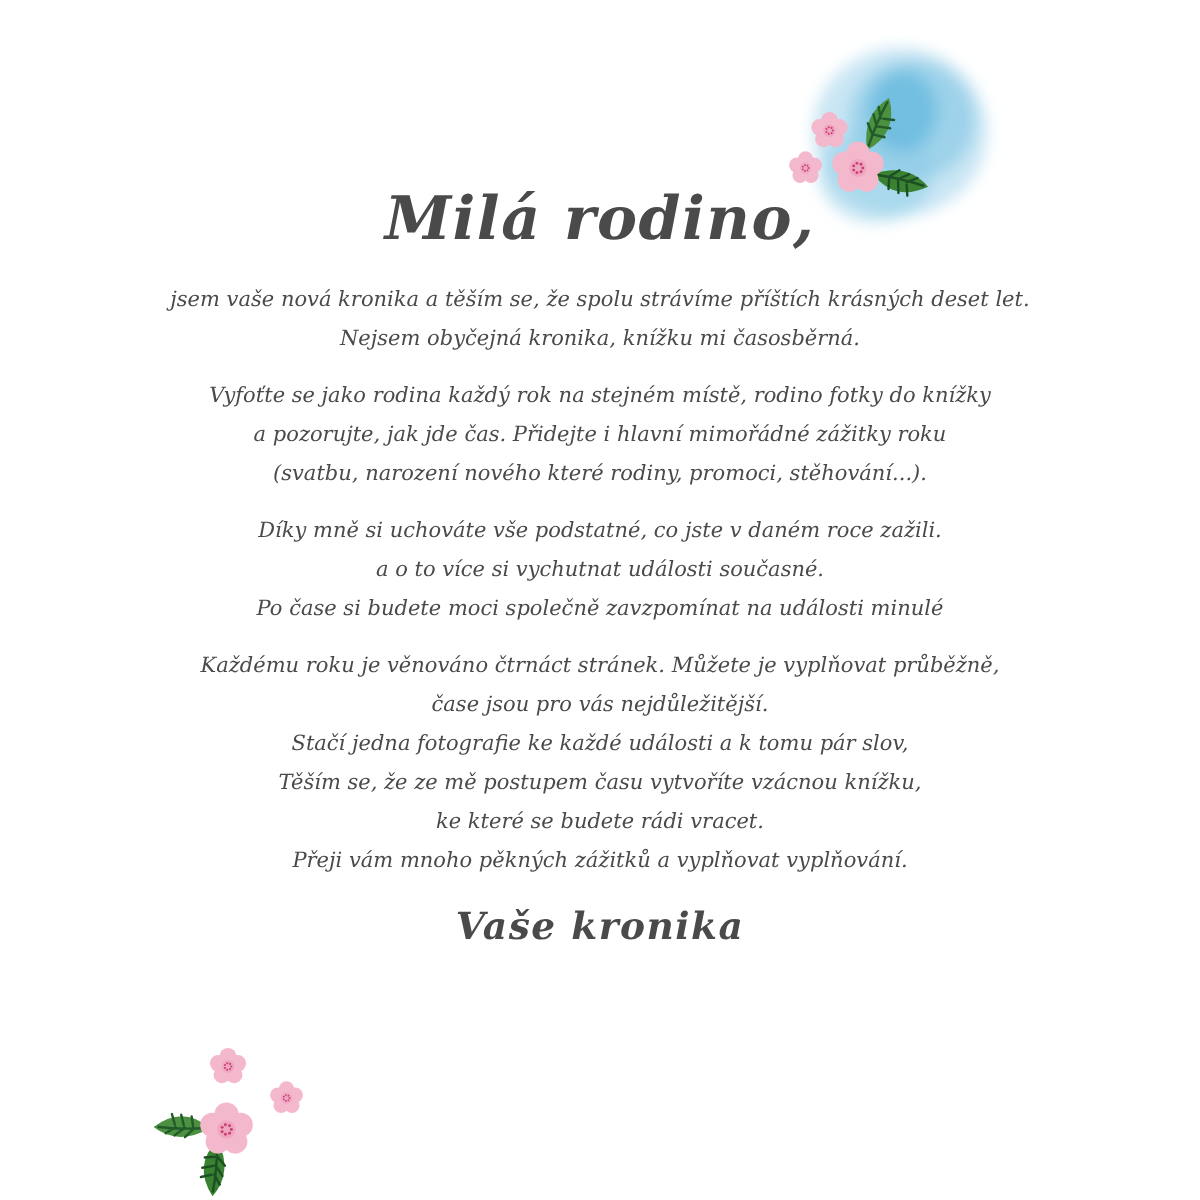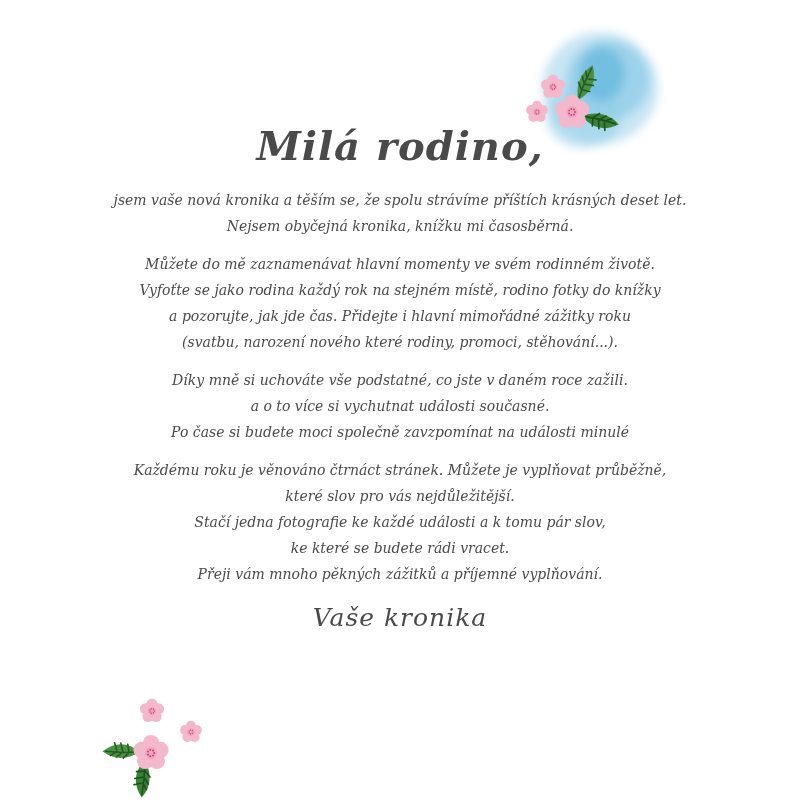--- a/index.html
+++ b/index.html
@@ -27,20 +27,21 @@
   .para.mt-lg{margin-top:10px;}
   .line{
     font-size:14px;
     line-height:26px;
     white-space:nowrap;
   }
   .signature{
     font-size:25px;
     margin-top:16px;
     letter-spacing:1px;
+    font-weight:bold;
   }
   .decor{position:absolute;pointer-events:none;}
   .decor-tr{left:512px;top:24px;}
   .decor-bl{left:90px;top:690px;}
   .defs-hidden{position:absolute;width:0;height:0;overflow:hidden;}
   .wc-light{fill:var(--blob-light,#bfe2f2);}
   .wc-mid{fill:var(--blob-mid,#92cde8);}
   .wc-dark{fill:var(--blob-dark,#64b8dd);}
   .petal{fill:var(--petal,#f4b8cd);}
   .petal-core{fill:var(--petal-core,#efa6c3);}
@@ -99,38 +100,38 @@
 
   <div class="letter">
     <h1 class="title">Milá rodino,</h1>
 
     <div class="para">
       <div class="line">jsem vaše nová kronika a těším se, že spolu strávíme příštích krásných deset let.</div>
       <div class="line">Nejsem obyčejná kronika, knížku mi časosběrná.</div>
     </div>
 
     <div class="para">
-      <div class="line">Můžete do mě zaznamenávat hlavní momenty ve svém rodinném životě.</div>
       <div class="line">Vyfoťte se jako rodina každý rok na stejném místě, rodino fotky do knížky</div>
       <div class="line">a pozorujte, jak jde čas. Přidejte i hlavní mimořádné zážitky roku</div>
       <div class="line">(svatbu, narození nového které rodiny, promoci, stěhování...).</div>
     </div>
 
     <div class="para">
       <div class="line">Díky mně si uchováte vše podstatné, co jste v daném roce zažili.</div>
       <div class="line">a o to více si vychutnat události současné.</div>
       <div class="line">Po čase si budete moci společně zavzpomínat na události minulé</div>
     </div>
 
     <div class="para mt-lg">
       <div class="line">Každému roku je věnováno čtrnáct stránek. Můžete je vyplňovat průběžně,</div>
-      <div class="line">které slov pro vás nejdůležitější.</div>
+      <div class="line">čase jsou pro vás nejdůležitější.</div>
       <div class="line">Stačí jedna fotografie ke každé události a k tomu pár slov,</div>
+      <div class="line">Těším se, že ze mě postupem času vytvoříte vzácnou knížku,</div>
       <div class="line">ke které se budete rádi vracet.</div>
-      <div class="line">Přeji vám mnoho pěkných zážitků a příjemné vyplňování.</div>
+      <div class="line">Přeji vám mnoho pěkných zážitků a vyplňovat vyplňování.</div>
     </div>
 
     <div class="signature">Vaše kronika</div>
   </div>
 
   <div class="decor decor-bl">
     <svg width="155" height="120" viewBox="0 0 155 120" xmlns="http://www.w3.org/2000/svg" xmlns:xlink="http://www.w3.org/1999/xlink">
       <use href="#leaf-shape" xlink:href="#leaf-shape" transform="translate(50,62) rotate(-162)"></use>
       <use href="#leaf-shape" xlink:href="#leaf-shape" class="leaf-dark" transform="translate(55,70) rotate(112)"></use>
       <use href="#flower-shape" xlink:href="#flower-shape" transform="translate(62,21) scale(0.62)"></use>

